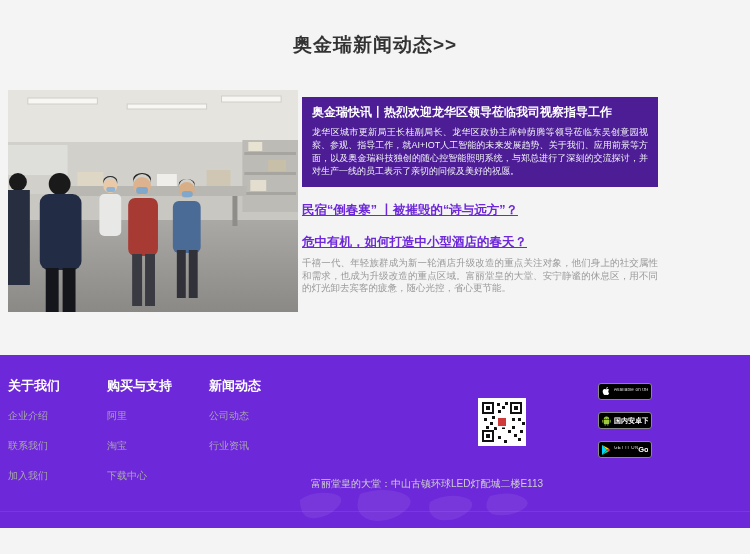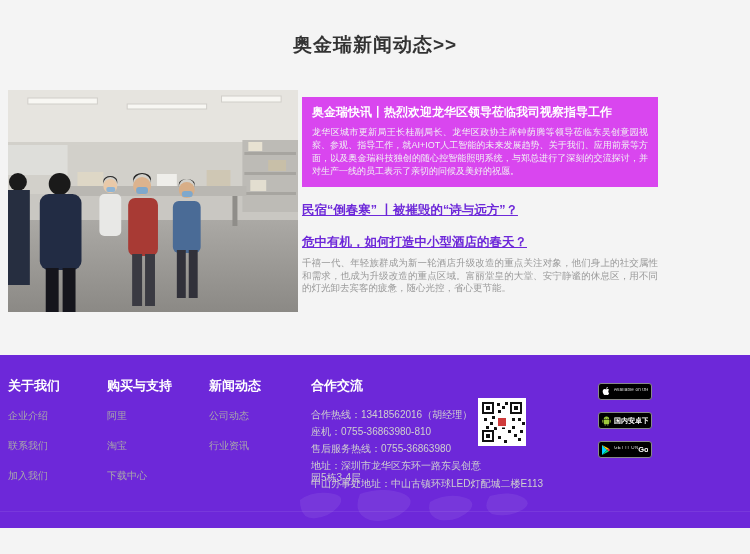--- a/index.html
+++ b/index.html
@@ -11,21 +11,21 @@
     position:relative;
   }
   .title-band { height:90px; display:flex; align-items:center; justify-content:center; }
   .page-title { font-size:19px; font-weight:bold; color:#333; letter-spacing:1px; cursor:pointer; }
 
   .content { display:flex; padding:0 8px; align-items:flex-start; }
   .photo { width:290px; height:222px; flex:none; overflow:hidden; cursor:pointer; }
   .photo svg { display:block; width:100%; height:100%; }
 
   .articles { width:356px; margin-left:4px; }
-  .featured { background:#d946ef; color:#fff; padding:7px 10px 9px; margin-top:7px; cursor:pointer; }
+  .featured { background:#4c1d95; color:#fff; padding:7px 10px 9px; margin-top:7px; cursor:pointer; }
   .featured h2 { font-size:12px; font-weight:bold; color:#fff; margin-bottom:5px; }
   .featured p { font-size:9px; line-height:13px; color:#f1f1f4; text-align:justify; }
   .article { margin-top:15px; }
   .article h2 { font-size:12.5px; font-weight:bold; color:#6d28d9; margin-bottom:6px; cursor:pointer;text-decoration:underline; }
   .article p { font-size:9.5px; line-height:12.5px; color:#999; text-align:justify; }
 
   footer { position:relative; margin-top:43px; height:173px; background:#6d28d9; }
   .footer-cols { position:absolute; top:22px; left:8px; display:flex; }
   .fcol { }
   .fcol-1 { width:99px; } .fcol-2 { width:102px; } .fcol-3 { width:102px; }
@@ -140,27 +140,20 @@
     <div class="fcol fcol-2">
       <h3>购买与支持</h3>
       <span class="flink">阿里</span>
       <span class="flink">淘宝</span>
       <span class="flink">下载中心</span>
     </div>
     <div class="fcol fcol-3">
       <h3>新闻动态</h3>
       <span class="flink">公司动态</span>
       <span class="flink">行业资讯</span>
-    </div>
-    <div class="contact">
-      <h3>合作交流</h3>
-      <div class="cline">合作热线：13418562016（胡经理）</div>
-      <div class="cline">座机：0755-36863980-810</div>
-      <div class="cline">售后服务热线：0755-36863980</div>
-      <div class="cline">地址：深圳市龙华区东环一路东吴创意园5栋3-4层</div>
     </div>
   </div>
 
   <div class="qr">
     <svg viewBox="0 0 48 48">
       <rect width="48" height="48" fill="#fff"></rect>
       <g fill="#111">
         <rect x="4" y="4" width="12" height="12"></rect>
           <rect x="32" y="4" width="12" height="12"></rect>
           <rect x="4" y="32" width="12" height="12"></rect>
@@ -238,21 +231,21 @@
           <polygon points="0,10 5,5 6.8,6.4" fill="#00e076"></polygon>
         </svg>
       </span>
       <span class="btxt">
         <span class="tiny">GET IT ON</span>
         <span class="main">Google play</span>
       </span>
     </div>
   </div>
 
-  <div class="branch">中山办事处地址：中山古镇环球LED灯配城二楼E113</div>
+  <div class="branch">富丽堂皇的大堂：中山古镇环球LED灯配城二楼E113</div>
 
   <svg class="map-deco" width="300" height="40" viewBox="0 0 300 40">
     <g fill="#ffffff">
       <path d="M10 12 q14-10 34-6 q10 2 6 10 q-8 12-24 14 q-16 2-16-18z"></path>
       <path d="M70 6 q24-8 44 0 q12 6 2 16 q-16 14-36 10 q-18-6-10-26z"></path>
       <path d="M140 14 q18-10 36-4 q10 4 4 12 q-12 12-30 10 q-14-4-10-18z"></path>
       <path d="M200 8 q20-6 34 2 q8 6-2 12 q-14 8-30 4 q-10-6-2-18z"></path>
     </g>
   </svg>
 

